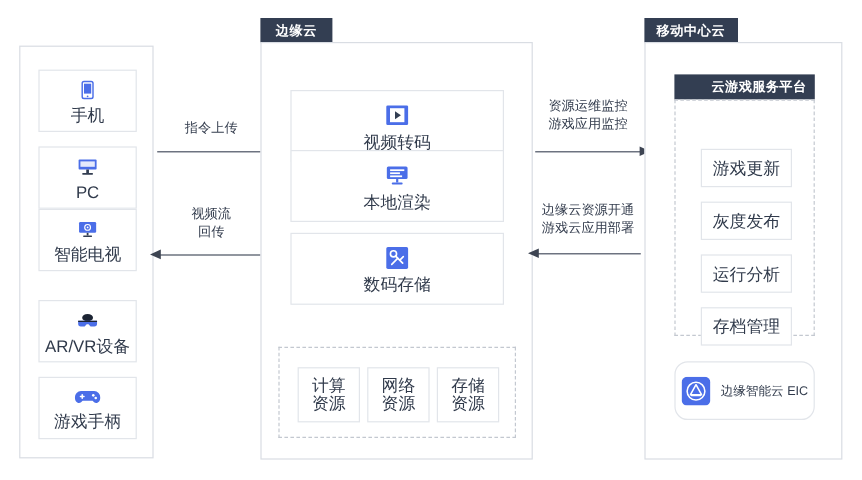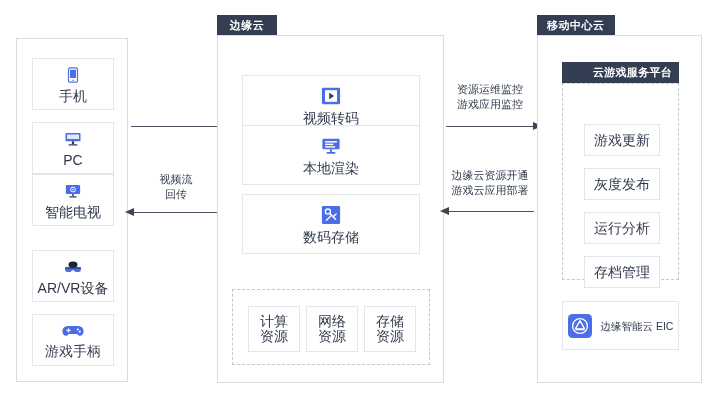--- a/index.html
+++ b/index.html
@@ -96,21 +96,21 @@
   #infra-0{left:15px;} #infra-1{left:73px;} #infra-2{left:131px;}
   .infra-card .card-label{line-height:15px;}
 
   
   .plat-card{left:21px;width:76px;height:32px;}
   #plat-0{top:40px;} #plat-1{top:84px;} #plat-2{top:128px;} #plat-3{top:172px;}
 
   
   #eic-card{
     left:24px;top:265px;width:117px;height:49px;
-    flex-direction:row;justify-content:center;gap:9px;
+    flex-direction:row;justify-content:center;gap:9px;border-radius:11px;
   }
   #eic-card .card-label{font-size:10.5px;}
 
   
   .arrow{position:absolute;height:1px;background:#4a5161;}
   .arrow .head{
     position:absolute;top:-4px;width:0;height:0;
     border-top:4.5px solid transparent;
     border-bottom:4.5px solid transparent;
   }
@@ -199,20 +199,23 @@
           <rect x="6.95" y="5.85" width="1.5" height="5" rx=".7" fill="#ffffff"></rect>
           <circle cx="18.6" cy="7.2" r="1.25" fill="#ffffff"></circle>
           <circle cx="21" cy="9.8" r="1.25" fill="#ffffff"></circle>
         </svg>
       </span>
       <span class="card-label">游戏手柄</span>
     </div>
 
   </div>
 
+  <div class="arrow-label" id="label-cmd">
+    <div>指令上传</div>
+  </div>
   <div class="arrow to-right" id="arrow-cmd">
     <span class="head"></span>
   </div>
 
   <div class="arrow-label" id="label-stream">
     <div>视频流</div>
     <div>回传</div>
   </div>
   <div class="arrow to-left" id="arrow-stream">
     <span class="head"></span>

